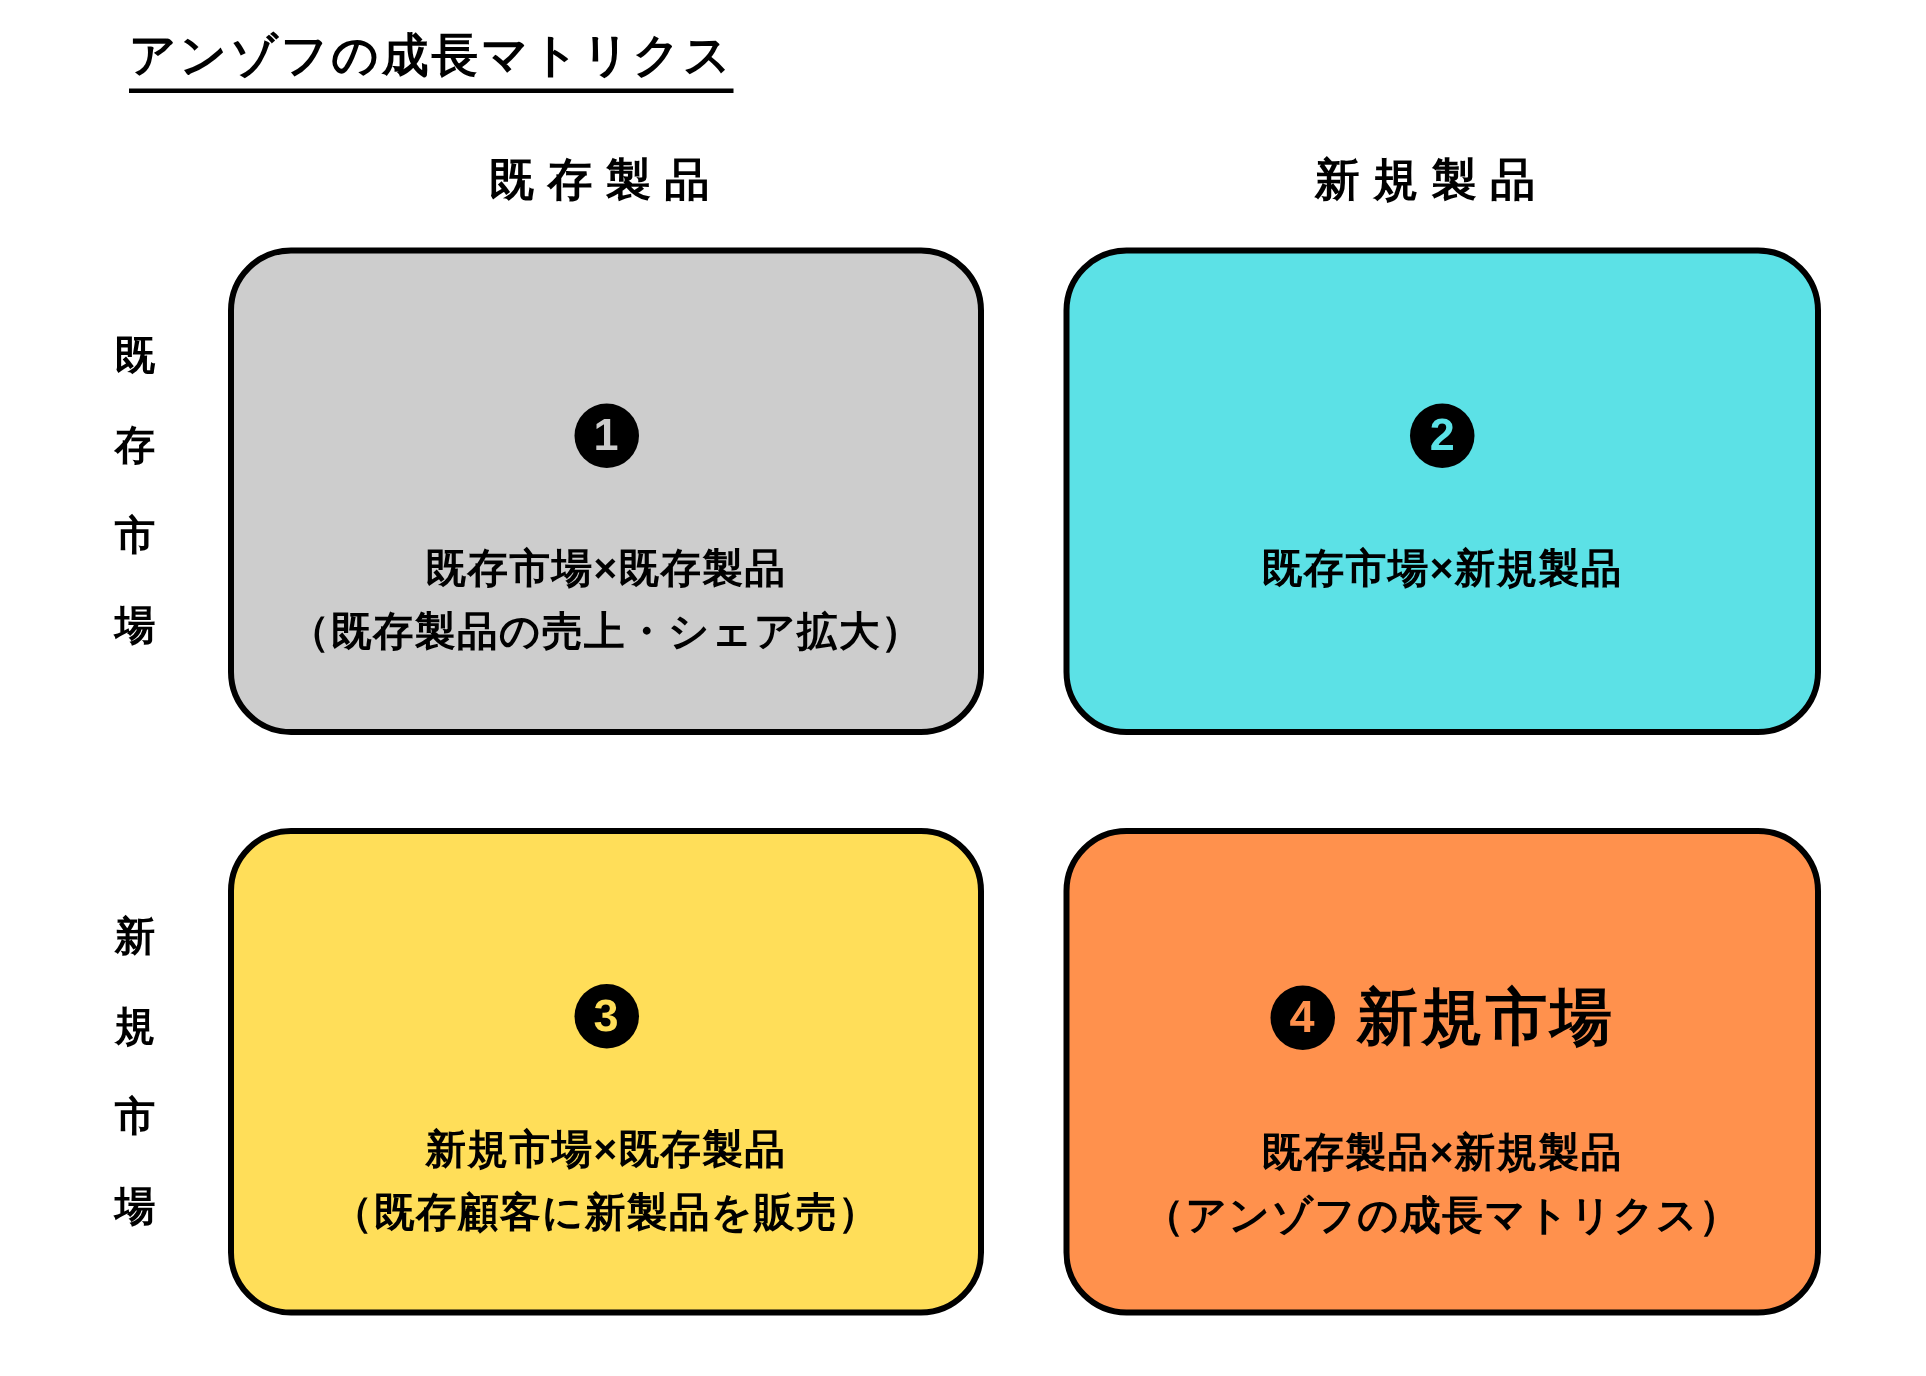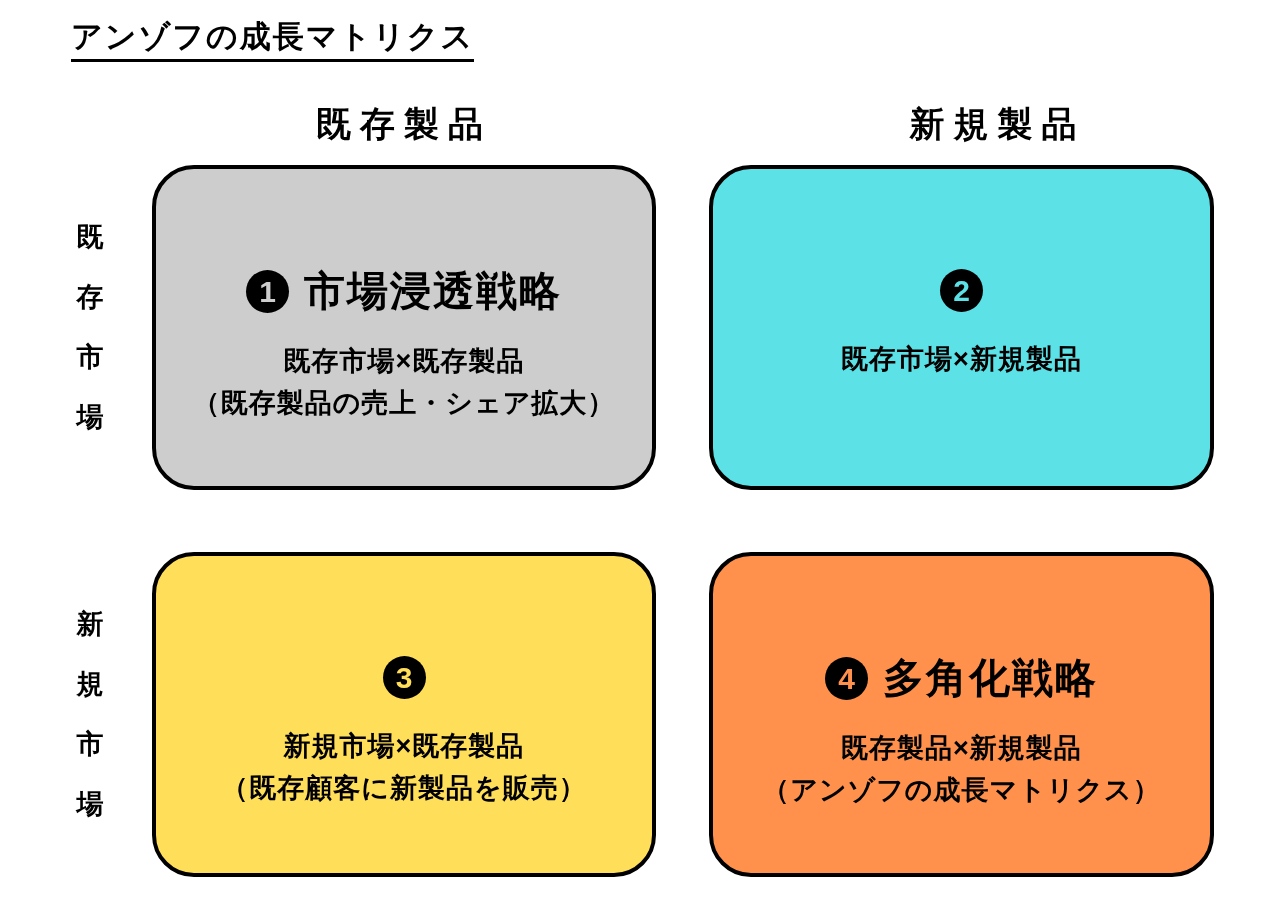--- a/index.html
+++ b/index.html
@@ -14,42 +14,42 @@
     width: 1284px;
     height: 917px;
     background: #ffffff;
     overflow: hidden;
     font-weight: 700;
   }
 
   
   .title {
     position: absolute;
-    left: 71px;
+    left: 86px;
     top: 20px;
     font-size: 31px;
     font-weight: 700;
     letter-spacing: 2px;
     border-bottom: 3px solid #000000;
     padding-bottom: 5px;
     line-height: 1.1;
   }
 
   
   .col-header {
     position: absolute;
     top: 103px;
-    font-size: 35px;
+    font-size: 30px;
     font-weight: 700;
     letter-spacing: 9px;
     text-align: center;
     line-height: 1.2;
   }
   .col-header.left  { left: 152px; width: 504px; }
-  .col-header.right { left: 745px; width: 505px; }
+  .col-header.right { left: 702px; width: 505px; }
 
   
   .row-label {
     position: absolute;
     left: 66px;
     width: 48px;
     display: flex;
     flex-direction: column;
     align-items: center;
     justify-content: center;
@@ -98,21 +98,21 @@
     line-height: 1;
   }
   .quad-title {
     font-size: 41px;
     font-weight: 700;
     letter-spacing: 2px;
     line-height: 1.1;
     white-space: nowrap;
   }
   .quad-sub {
-    margin-top: 26px;
+    margin-top: 46px;
     text-align: center;
     font-size: 27px;
     font-weight: 700;
     line-height: 42px;
     letter-spacing: 1px;
     white-space: nowrap;
   }
 </style>
 </head>
 <body>
@@ -133,21 +133,20 @@
   <div class="row-label bottom">
       <span>新</span>
       <span>規</span>
       <span>市</span>
       <span>場</span>
     </div>
 
   <div class="quad q1" style="background-color: rgb(205, 205, 205);">
     <div class="quad-heading">
       <span class="num-badge" style="color: rgb(205, 205, 205);">1</span>
-      <span class="quad-title">市場浸透戦略</span>
     </div>
     <div class="quad-sub">
       <div>既存市場×既存製品</div>
       <div>（既存製品の売上・シェア拡大）</div>
     </div>
   </div>
 
   <div class="quad q2" style="background-color: rgb(92, 225, 230);">
     <div class="quad-heading">
       <span class="num-badge" style="color: rgb(92, 225, 230);">2</span>
@@ -163,21 +162,21 @@
     </div>
     <div class="quad-sub">
       <div>新規市場×既存製品</div>
       <div>（既存顧客に新製品を販売）</div>
     </div>
   </div>
 
   <div class="quad q4" style="background-color: rgb(255, 145, 77);">
     <div class="quad-heading">
       <span class="num-badge" style="color: rgb(255, 145, 77);">4</span>
-      <span class="quad-title">多角化戦略</span>
+      <span class="quad-title">新規市場</span>
     </div>
     <div class="quad-sub">
       <div>既存製品×新規製品</div>
       <div>（アンゾフの成長マトリクス）</div>
     </div>
   </div>
 
 </div>
 
 </body></html>

